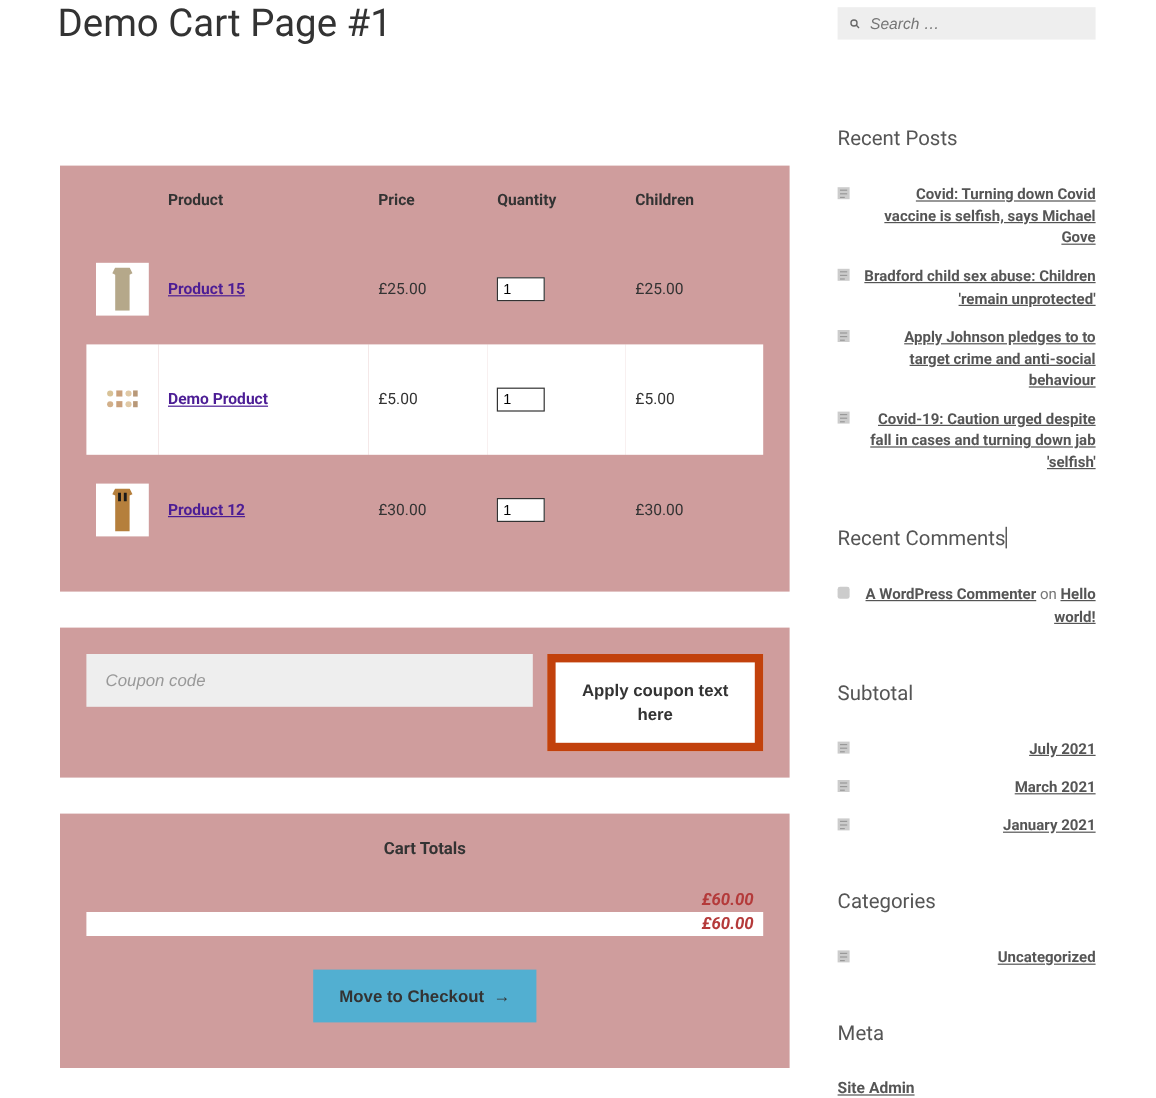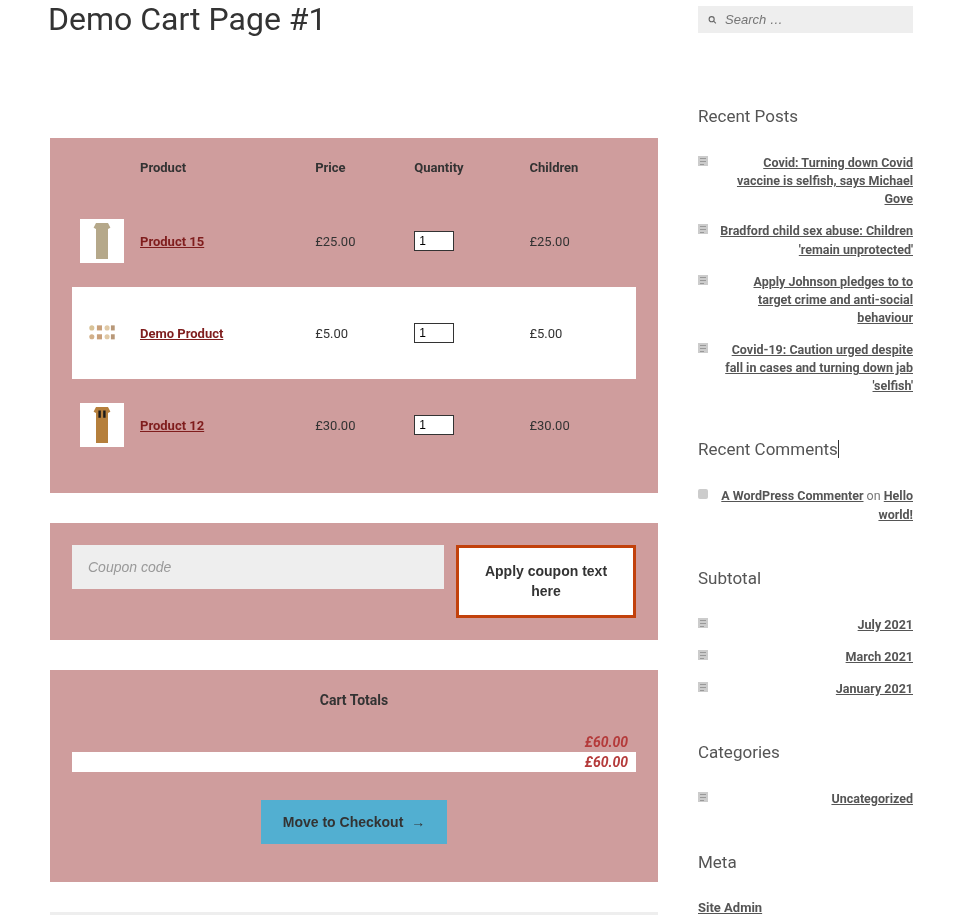--- a/index.html
+++ b/index.html
@@ -59,21 +59,21 @@
     height: 44px;
     background: #fff;
     display: flex;
     align-items: center;
     justify-content: center;
     margin: 0 auto;
   }
   .thumb svg { width: 28px; height: 36px; }
   .collage { width: 44px; height: 28px; }
   .product-link {
-    color: #7f1d1d;
+    color: #4c1d95;
     text-decoration: underline;
     font-weight: 700;
   }
   .qty-input {
     width: 40px;
     height: 20px;
     border: 1px solid #333;
     background: #fff;
     padding: 0 4px;
     font-size: 12px;
@@ -92,21 +92,21 @@
     color: #999;
     font-style: italic;
   }
   .coupon-input::placeholder {
     color: #999;
     font-style: italic;
   }
   .apply-btn {
     width: 180px;
     background: #fff;
-    border: 3px solid #c2410c;
+    border: 7px solid #c2410c;
     color: #333;
     font-size: 14px;
     font-weight: 700;
     padding: 14px 16px;
     cursor: pointer;
     line-height: 1.4;
   }
   .totals-title {
     text-align: center;
     font-weight: 700;

